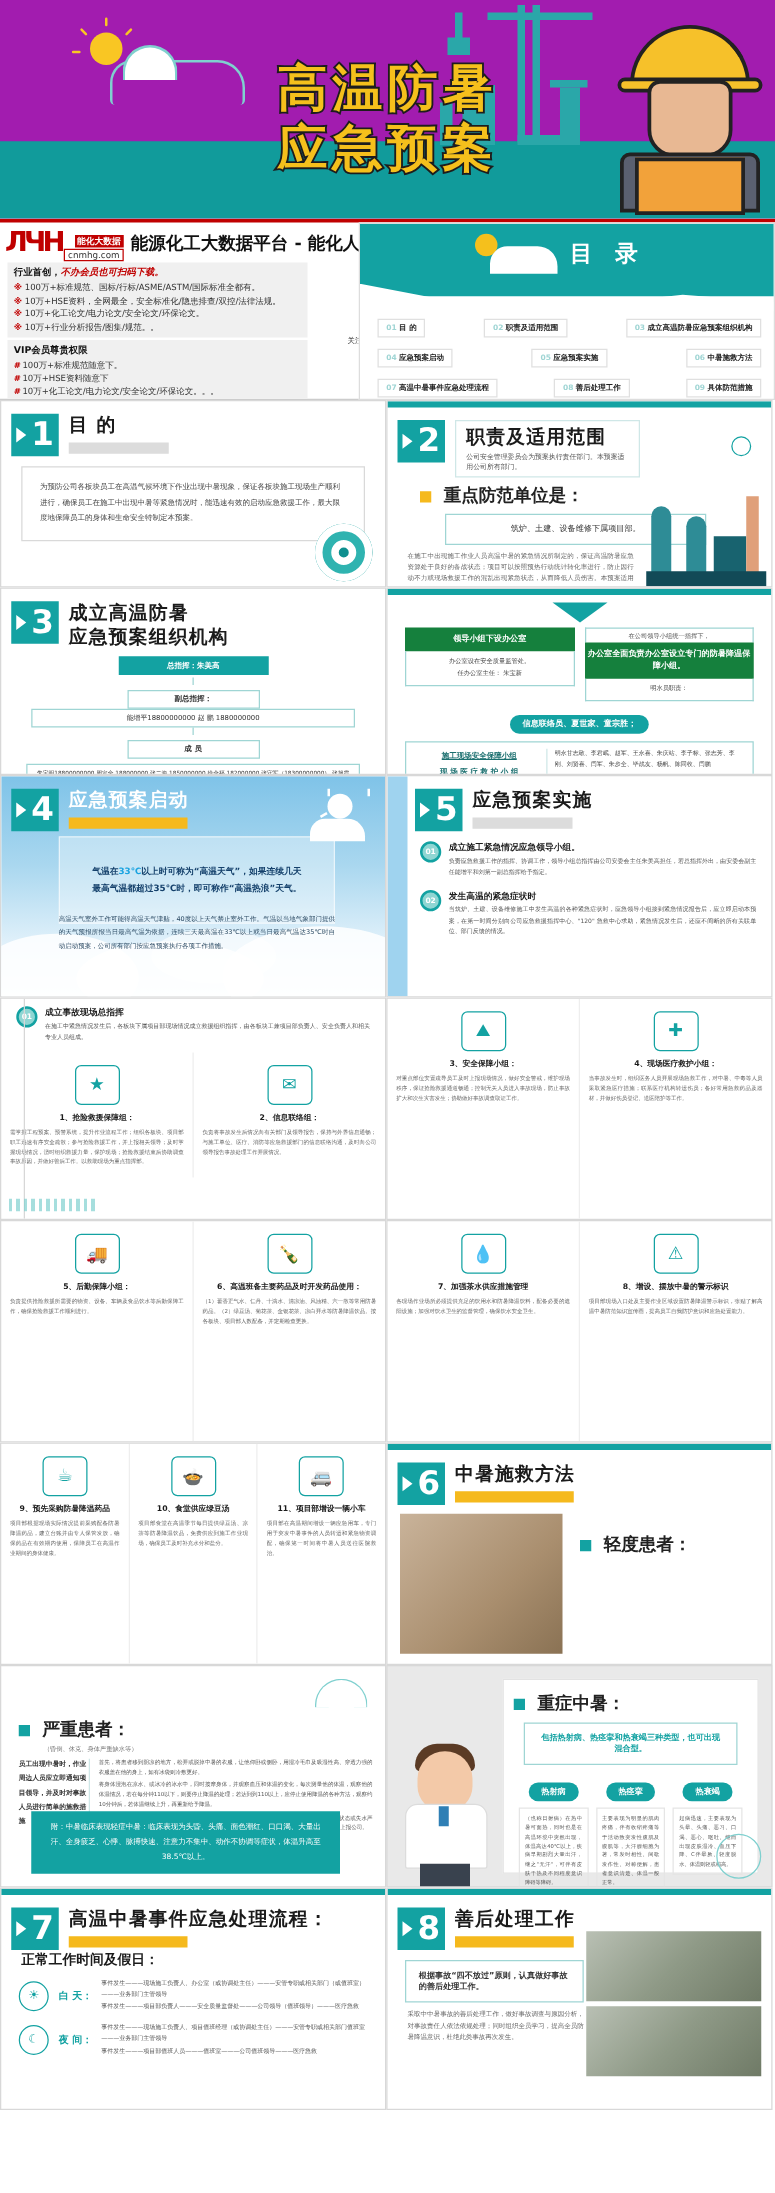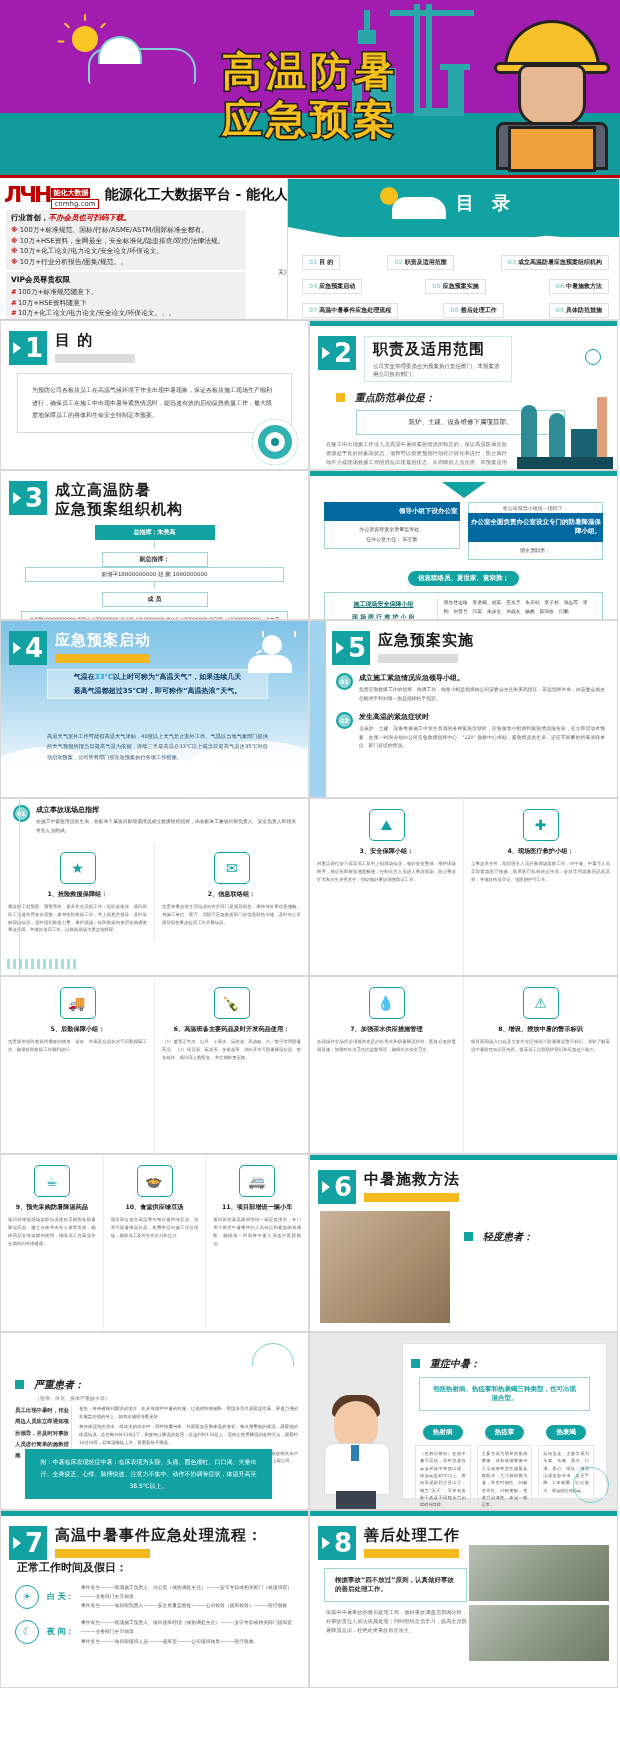--- a/index.html
+++ b/index.html
@@ -25,21 +25,21 @@
   .ttl1,.ttl2{font-family:"DejaVu Sans","Liberation Sans",sans-serif;font-weight:bold;font-size:40px;letter-spacing:4px;color:#f5c01c;
     -webkit-text-stroke:3px #1d1d1d;paint-order:stroke fill;line-height:1.15;}
   .ttl2{margin-top:2px;}
 
   
   .ad{position:relative;width:620px;height:145px;background:#fff;border-bottom:1px solid #ccc;box-sizing:border-box;overflow:hidden;}
   .ad-top{height:3px;background:#c00000;}
   .ad-head{display:flex;align-items:center;padding:2px 4px 1px 4px;}
   .logo{display:flex;align-items:center;}
   .logo-mark{font-size:22px;font-weight:bold;color:#c00000;letter-spacing:-3px;font-family:"DejaVu Sans",sans-serif;line-height:1;}
-  .logo-txt{margin-left:2px;}
+  .logo-txt{margin-left:2px;text-align:right;}
   .logo-txt .l1{background:#c00000;color:#fff;font-size:7px;padding:0 2px;display:inline-block;font-weight:bold;}
   .logo-txt .l2{border:1px solid #c00000;color:#333;font-size:7px;padding:0 2px;display:block;}
   .ad-title{font-size:14px;font-weight:bold;color:#111;margin-left:6px;}
   .ad-body{display:flex;padding:0 6px;}
   .ad-left{width:240px;}
   .ad-box{background:#f0f0f0;padding:3px 5px;margin-bottom:2px;}
   .ad-h{font-size:7.5px;font-weight:bold;color:#111;margin-bottom:2px;}
   .ad-h em{color:#c00000;font-style:italic;}
   .ad-li{font-size:6.8px;color:#333;line-height:1.55;white-space:nowrap;}
   .ad-li b{color:#c00000;font-style:italic;}
@@ -62,47 +62,47 @@
   .sec-tt{margin-left:8px;}
   .sec-tt h2{margin:0;font-size:15px;font-weight:bold;color:#1b1b1b;line-height:1.25;letter-spacing:1px;}
   .sec-tt .sub-bar{height:9px;width:80px;background:#dcdcdc;margin-top:4px;}
   .sec-tt .sub-bar.y{background:#f5b91d;width:95px;}
   .sec-tt .sub-txt{font-size:5.5px;color:#555;line-height:1.5;margin-top:3px;max-width:130px;}
   .tealbar{height:5px;background:#13a2a2;}
 
   .panel{margin:8px 16px;border:1px solid #d9d9d9;padding:10px 14px;font-size:6px;color:#444;line-height:2.1;}
   .bullet-sq{display:inline-block;width:9px;height:9px;background:#f5b91d;vertical-align:-1px;margin-right:5px;}
   .bullet-sq.t{background:#13a2a2;}
-  .lbl{font-size:10px;font-weight:bold;color:#222;font-style:italic;}
+  .lbl{font-size:14px;font-weight:bold;color:#222;}
   .obox{border:1px solid #9fd5d4;padding:7px 10px;font-size:6.5px;color:#333;text-align:center;margin:6px 20px;}
   .ptxt{font-size:5.2px;color:#666;line-height:1.75;margin:6px 16px 0 16px;text-align:justify;}
 
   
   .org{padding:4px 10px;font-size:5.5px;color:#333;}
   .o-top{background:#13a2a2;color:#fff;text-align:center;padding:3px 0;width:120px;margin:2px auto;font-size:6px;font-weight:bold;}
   .o-mid{border:1px solid #9fd5d4;width:104px;margin:4px auto 0 auto;text-align:center;padding:2px 0;font-size:6px;font-weight:bold;background:#fff;}
   .o-wide{border:1px solid #9fd5d4;margin:0 14px;text-align:center;padding:3px 4px;font-size:5.5px;}
   .o-line{width:1px;height:6px;background:#9fd5d4;margin:0 auto;}
   .o-members{border:1px solid #9fd5d4;margin:4px 10px;padding:4px 6px;font-size:4.6px;line-height:1.9;color:#333;text-align:center;}
 
   .tri-down{width:0;height:0;border-left:22px solid transparent;border-right:22px solid transparent;border-top:16px solid #13a2a2;margin:6px auto 4px auto;}
   .flow{display:flex;gap:8px;padding:0 14px;}
   .fcol{flex:1;}
-  .fhead{background:#0369a1;color:#fff;text-align:right;font-size:6.5px;font-weight:bold;padding:5px 2px;line-height:1.45;}
+  .fhead{background:#15803d;color:#fff;text-align:center;font-size:6.5px;font-weight:bold;padding:5px 2px;line-height:1.45;}
   .fbody{border:1px solid #9fd5d4;border-top:none;font-size:5px;color:#444;text-align:center;padding:4px 3px;line-height:1.9;}
   .fcap{font-size:5px;color:#555;text-align:center;padding:2px;border:1px solid #9fd5d4;border-bottom:none;}
   .grp{display:flex;border:1px solid #9fd5d4;margin:6px 14px;padding:5px;}
   .grp-l{width:40%;font-size:6px;font-weight:bold;color:#1b6f6f;line-height:2.1;text-align:center;border-right:1px solid #cfe7e7;}
   .grp-l div{text-decoration:underline;}
   .grp-r{flex:1;font-size:4.8px;color:#444;line-height:1.9;padding-left:6px;}
 
   
   .sky{position:absolute;inset:0;background:linear-gradient(180deg,#7fc3e8 0%,#a9d7ef 40%,#dff0fa 75%,#f4fbff 100%);}
   .sky .cl{position:absolute;background:#fff;border-radius:50%;opacity:.85;}
-  .sky-box{position:absolute;left:46px;right:40px;top:48px;background:rgba(255,255,255,.35);border:1px solid rgba(255,255,255,.6);padding:0 12px;}
+  .sky-box{position:absolute;left:46px;right:40px;top:48px;background:rgba(255,255,255,.35);border:1px solid rgba(255,255,255,.6);padding:20px 12px;}
   .sky-hl{font-size:7px;color:#14406b;font-weight:bold;line-height:2;text-align:center;}
   .sky-hl b{color:#1aa3e0;}
   .sky-p{font-size:5.2px;color:#2b4a63;line-height:2;margin-top:6px;text-align:justify;}
   .sun2{position:absolute;right:26px;top:14px;width:20px;height:20px;border-radius:50%;background:#fff;}
   .sunray{position:absolute;background:#fff;width:2px;height:6px;}
 
   
   .nitem{display:flex;padding:8px 12px 0 12px;}
   .ncirc{width:13px;height:13px;border-radius:50%;border:2px solid #13a2a2;background:#8fd6d3;color:#fff;font-size:6px;font-weight:bold;display:flex;align-items:center;justify-content:center;flex:0 0 auto;margin-right:6px;}
   .ntxt h4{margin:0 0 3px 0;font-size:7px;color:#1b1b1b;}

